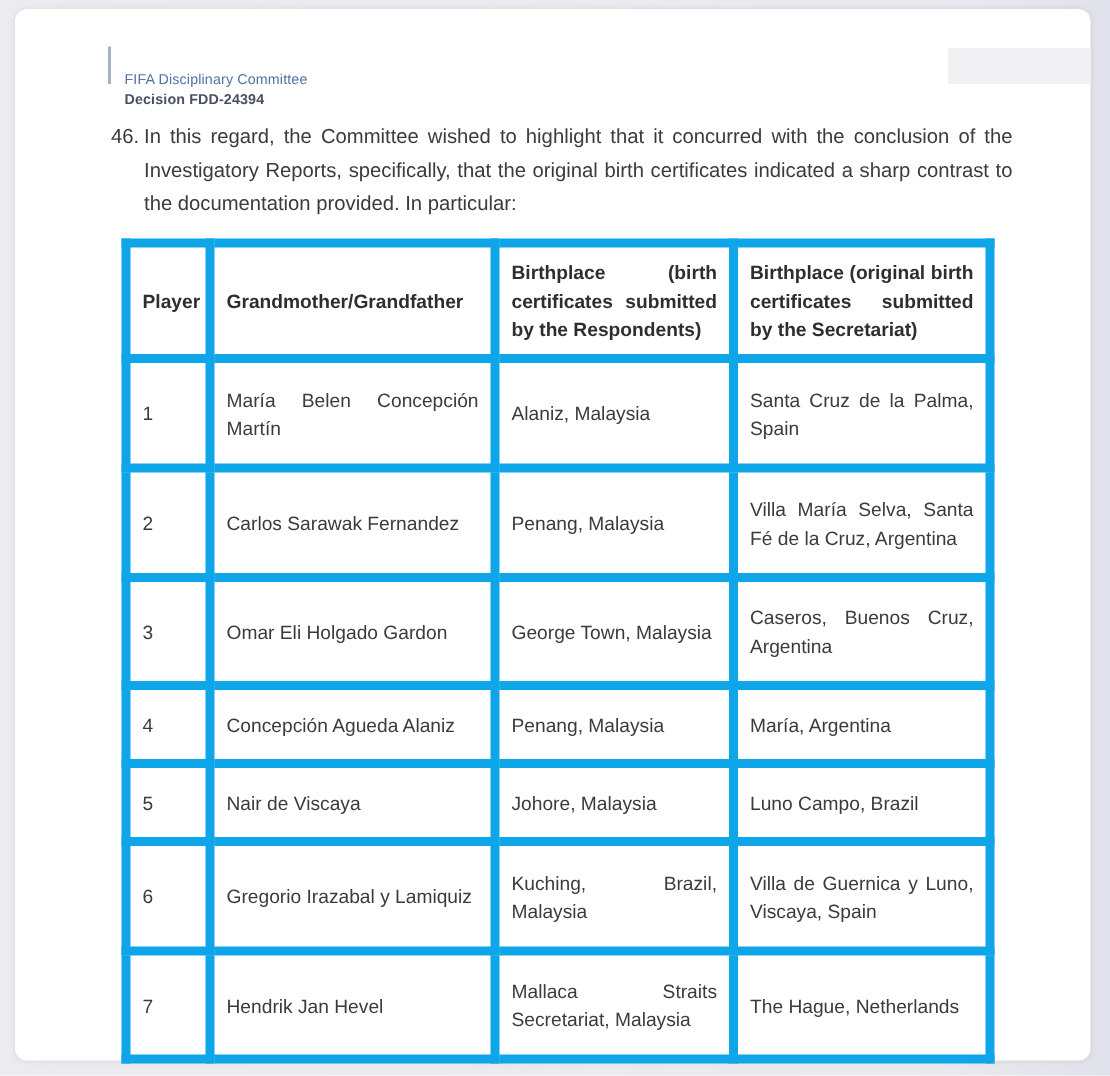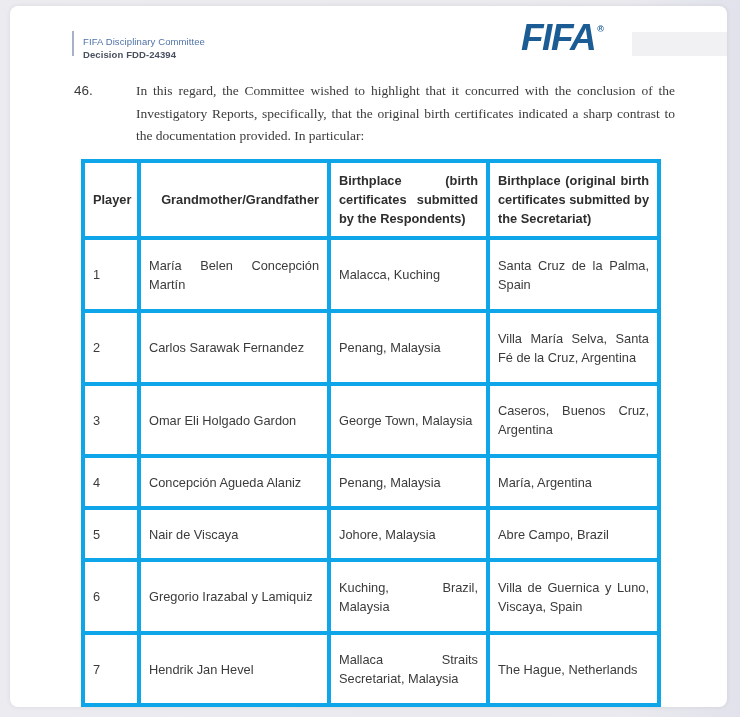--- a/index.html
+++ b/index.html
@@ -8,70 +8,69 @@
     background:linear-gradient(90deg, #ececf0 0%, #e9e9ee 85%, #e2e2ec 100%);
     font-family:"Liberation Sans", sans-serif;
   }
   .page {
     position:absolute; left:10px; top:6px; width:717px; height:701px;
     background:#ffffff; border-radius:8px;
     box-shadow:0 0 4px rgba(40,40,60,0.10);
   }
   
   .lh-rule { position:absolute; left:62px; top:25px; width:2px; height:25px; background:#a9b2c5; }
-  .lh-text { position:absolute; left:73px; top:29px; font-size:9.5px; line-height:13px; letter-spacing:0.1px; }
+  .lh-text { position:absolute; left:73px; top:41px; font-size:9.5px; line-height:13px; letter-spacing:0.1px; }
   .lh-committee { color:#4f73a6; }
   .lh-decision  { color:#49505f;font-weight:bold; }
   .logo {
     position:absolute; left:511px; top:11px;
     color:#1b5c95; font-size:37px; font-weight:bold; font-style:italic;
     letter-spacing:-1.5px; white-space:nowrap;
   }
   .logo sup { font-size:9px; font-style:normal; letter-spacing:0; vertical-align:18px; margin-left:2px; }
   .graybar { position:absolute; left:622px; top:26px; width:95px; height:24px; background:#f1f1f4; }
 
   
   .para {
     position:absolute; left:64px; top:74px; width:601px;
-    display:flex; font-size:13.5px; line-height:22.5px; color:#3b3b3b;gap:40px;
+    display:flex; font-size:13.5px; line-height:22.5px; color:#3b3b3b;
   }
   .pnum { flex:none; width:22px; }
-  .ptext { flex:1; text-align:justify;font-family:Liberation Serif, serif; }
+  .ptext { flex:1; text-align:justify; }
 
   
   table.birth {
     position:absolute; left:71px; top:153px; width:576px;
     border-collapse:collapse; table-layout:fixed;
     font-size:12.8px; line-height:19px; color:#3b3b3b;
   }
   .birth th, .birth td {
-    border:4px solid #0ea5e9; padding:6px 8px;
+    border:6px solid #0ea5e9; padding:6px 8px;
     vertical-align:middle; text-align:left; overflow:hidden;
   }
-  .birth th { font-weight:bold; color:#2e2e2e;text-align:right; }
+  .birth th { font-weight:bold; color:#2e2e2e; }
   .birth th:nth-child(n+3), .birth td:nth-child(n+2) { text-align:justify; }
   .birth thead tr { height:77px; }
   .birth tbody tr { height:73px; }
   .birth tbody tr:nth-child(3) { height:72px; }
   .birth tbody tr:nth-child(4), .birth tbody tr:nth-child(5) { height:52px; }
   .birth tbody tr:nth-child(7) { height:72px; }
   col.c1 { width:56px; } col.c2 { width:190px; } col.c3 { width:159px; } col.c4 { width:171px; }
 </style>
 </head>
 <body>
 
 <div class="page">
 
   <div class="lh-rule"></div>
   <div class="lh-text">
     <div class="lh-committee">FIFA Disciplinary Committee</div>
     <div class="lh-decision">Decision FDD-24394</div>
   </div>
 
-  <div class="logo"><span>FIFA</span><sup>®</sup></div>
 
   <div class="graybar"></div>
 
   <div class="para">
     <span class="pnum">46.</span>
     <span class="ptext">In this regard, the Committee wished to highlight that it concurred with the conclusion of the Investigatory Reports, specifically, that the original birth certificates indicated a sharp contrast to the documentation provided. In particular:</span>
   </div>
 
   <table class="birth">
     <colgroup>
@@ -85,21 +84,21 @@
           <th>Player</th>
           <th>Grandmother/Grandfather</th>
           <th>Birthplace (birth certificates submitted by the Respondents)</th>
           <th>Birthplace (original birth certificates submitted by the Secretariat)</th>
         </tr>
     </thead>
     <tbody>
         <tr>
           <td>1</td>
           <td>María Belen Concepción Martín</td>
-          <td>Malacca, Kuching</td>
+          <td>Alaniz, Malaysia</td>
           <td>Santa Cruz de la Palma, Spain</td>
         </tr>
         <tr>
           <td>2</td>
           <td>Carlos Sarawak Fernandez</td>
           <td>Penang, Malaysia</td>
           <td>Villa María Selva, Santa Fé de la Cruz, Argentina</td>
         </tr>
         <tr>
           <td>3</td>
@@ -110,21 +109,21 @@
         <tr>
           <td>4</td>
           <td>Concepción Agueda Alaniz</td>
           <td>Penang, Malaysia</td>
           <td>María, Argentina</td>
         </tr>
         <tr>
           <td>5</td>
           <td>Nair de Viscaya</td>
           <td>Johore, Malaysia</td>
-          <td>Abre Campo, Brazil</td>
+          <td>Luno Campo, Brazil</td>
         </tr>
         <tr>
           <td>6</td>
           <td>Gregorio Irazabal y Lamiquiz</td>
           <td>Kuching, Brazil, Malaysia</td>
           <td>Villa de Guernica y Luno, Viscaya, Spain</td>
         </tr>
         <tr>
           <td>7</td>
           <td>Hendrik Jan Hevel</td>

